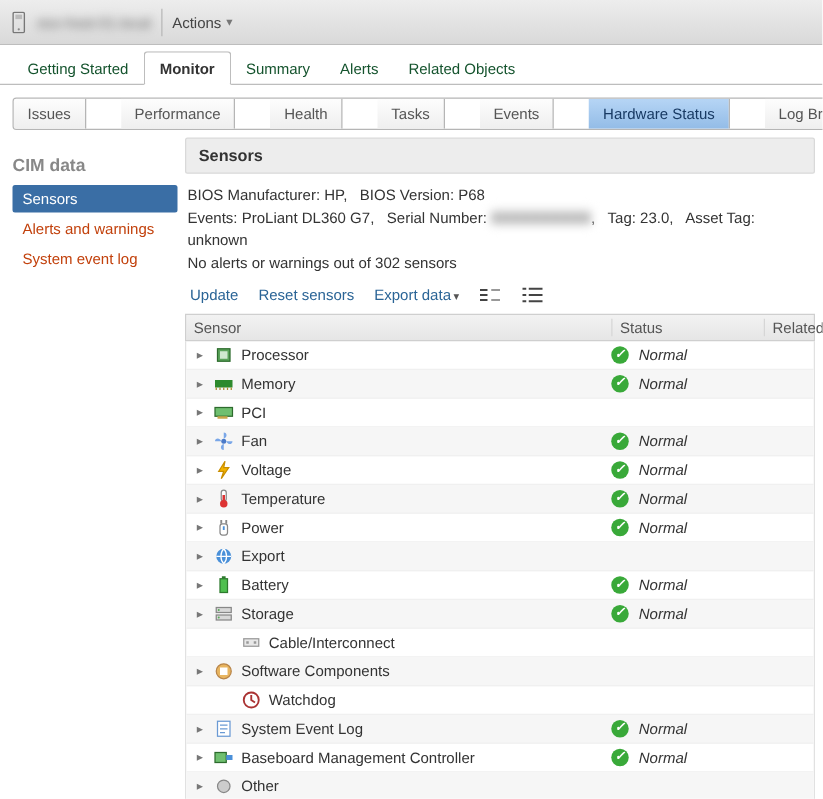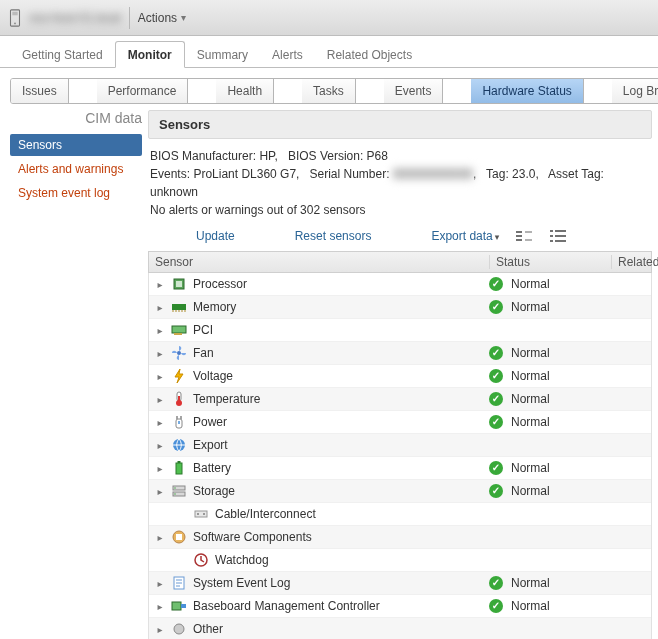--- a/index.html
+++ b/index.html
@@ -42,21 +42,21 @@
   
   .main-tabs {
     display:flex;
     align-items:flex-end;
     height:32px;
     padding: 0 10px;
     border-bottom:1px solid #bdbdbd;
   }
   .main-tab {
     padding: 6px 12px 5px;
-    color:#737373;
+    color:#14532d;
     cursor:pointer;
   }
   .main-tab.active {
     border:1px solid #bdbdbd;
     border-bottom:1px solid #fff;
     border-radius:3px 3px 0 0;
     background:#fff;
     position:relative; top:1px;
     color:#333;
     font-weight:bold;
@@ -88,23 +88,22 @@
     display:flex;
     height:calc(639px - 30px - 32px - 40px);
     padding:0 6px 0 10px;
   }
   .left {
     width:138px;
     flex:none;
     padding-right:6px;
   }
   .left h3 {
-    font-size:14px; font-weight:normal; color:#888;
-    margin:0 0 8px;
-    text-align:right;
+    font-size:14px; font-weight:bold; color:#888;
+    margin:14px 0 8px;
   }
   .nav-item {
     display:block;
     color:#c2410c;
     padding:4px 8px;
     margin-bottom:2px;
     cursor:pointer;
     border-radius:2px;
   }
   .nav-item.sel { background:#3a6ea5; color:#fff; }
@@ -127,21 +126,21 @@
   .meta .redact {
     background:#eee;
     filter:blur(4px);
     border-radius:2px;
     user-select:none;
   }
   .toolbar2 {
     display:flex; align-items:center; gap:16px;
     padding:10px 4px 8px;
   }
-  .tool-link { color:#2a6496; cursor:pointer;margin-left:44px; }
+  .tool-link { color:#2a6496; cursor:pointer; }
   .tool-caret {
     display:inline-block; margin-left:2px;
     font-size:9px; color:#555;
   }
   .tool-icon { display:flex; align-items:center; }
   .tool-icon svg { width:18px; height:14px; }
   
   .tbl-head, .tbl-row {
     display:flex;
     align-items:center;
@@ -171,21 +170,21 @@
   .tbl-row .col-sensor {
     display:flex; align-items:center; gap:6px;
   }
   .exp-toggle {
     width:10px; text-align:center;
     color:#777; font-size:10px; cursor:pointer;
   }
   .exp-blank { width:10px; }
   .sensor-icon { width:16px; height:16px; display:flex; align-items:center; justify-content:center;}
   .sensor-icon svg, .sensor-icon .u { width:16px; height:16px; font-size:14px; text-align:center;}
-  .status-cell { display:flex; align-items:flex-start; gap:8px; }
+  .status-cell { display:flex; align-items:flex-start; gap:8px;font-style:italic; }
   .status-ok {
     width:14px;height:14px;border-radius:50%;
     background:#39a939;display:flex;align-items:center;justify-content:center;
   }
   .status-ok::after{content:"✓";color:#fff;font-size:10px;font-weight:bold;line-height:1;}
   .pad-l { width:16px; } 
 </style>
 </head>
 <body>
 

